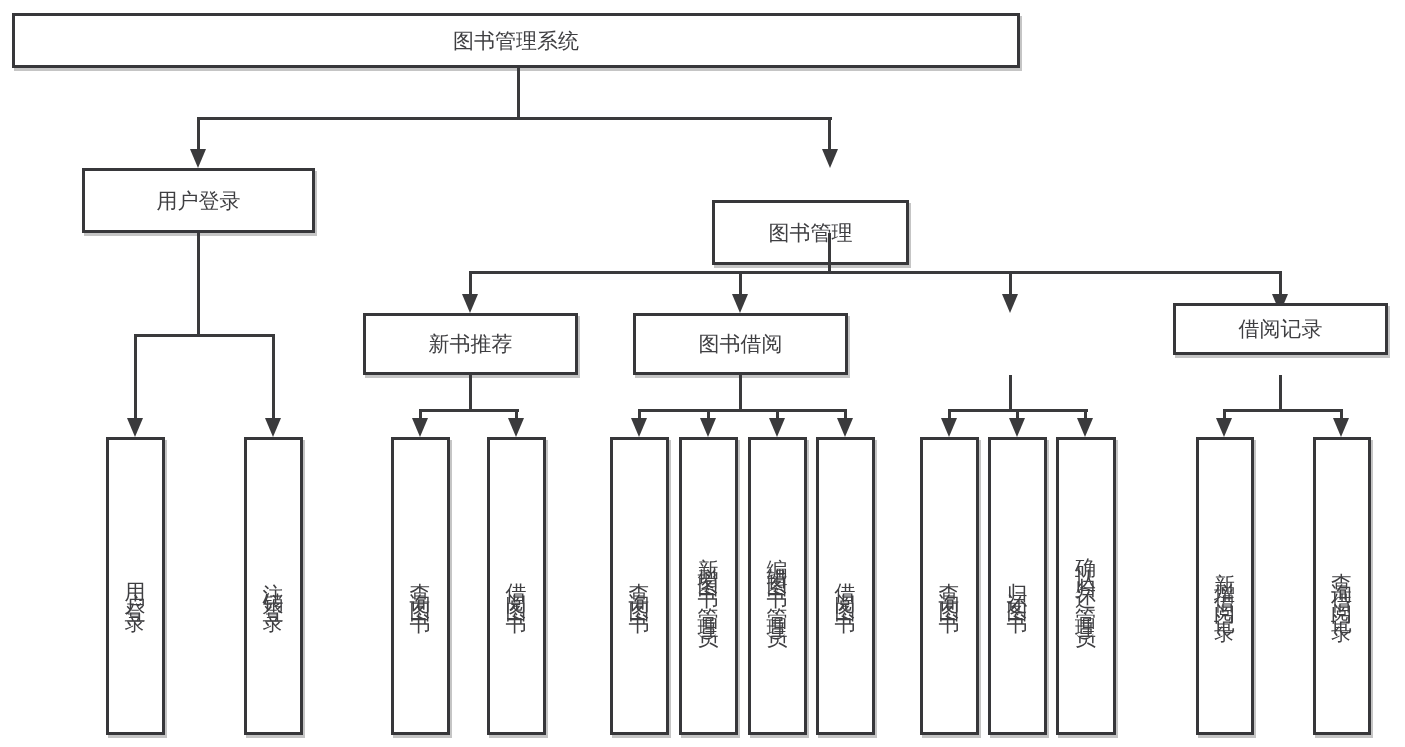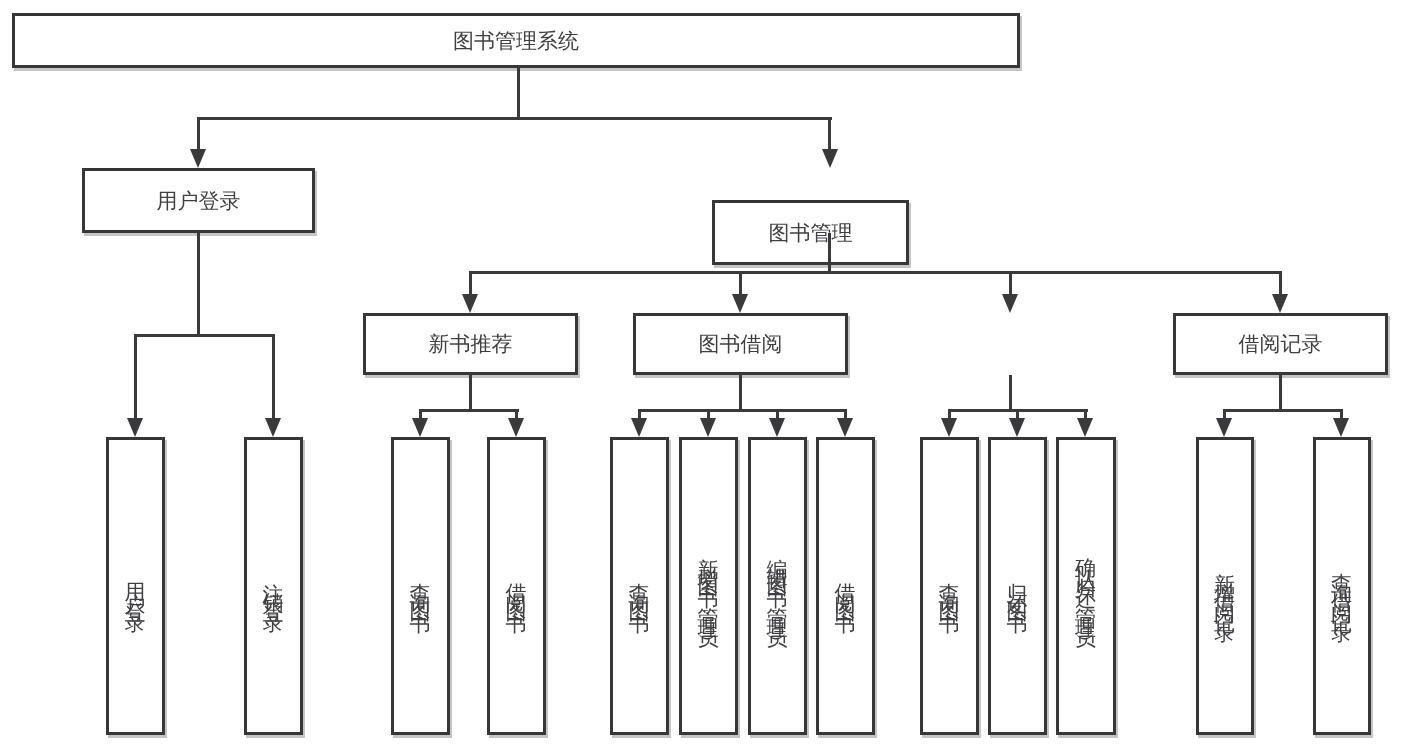--- a/index.html
+++ b/index.html
@@ -105,21 +105,21 @@
   <div class="arrowhead" style="left:1002px; top:294px;"></div>
   <div class="vline" style="left:1279px; top:271px; height:24px;"></div>
   <div class="arrowhead" style="left:1272px; top:294px;"></div>
 
   <div class="box" style="left:633px; top:313px; width:215px; height:62px;">
     <span>图书借阅</span>
   </div>
   <div class="box" style="left:363px; top:313px; width:215px; height:62px;">
     <span>新书推荐</span>
   </div>
-  <div class="box" style="left:1173px; top:313px; width:215px; height:62px;">
+  <div class="box" style="left:1173px; top:303px; width:215px; height:52px;">
     <span>借阅记录</span>
   </div>
 
   <div class="vline" style="left:469px; top:375px; height:37px;"></div>
   <div class="hline" style="left:419px; top:409px; width:100px;"></div>
   <div class="vline" style="left:419px; top:409px; height:11px;"></div>
   <div class="arrowhead" style="left:412px; top:418px;"></div>
   <div class="vline" style="left:515px; top:409px; height:11px;"></div>
   <div class="arrowhead" style="left:508px; top:418px;"></div>
 

